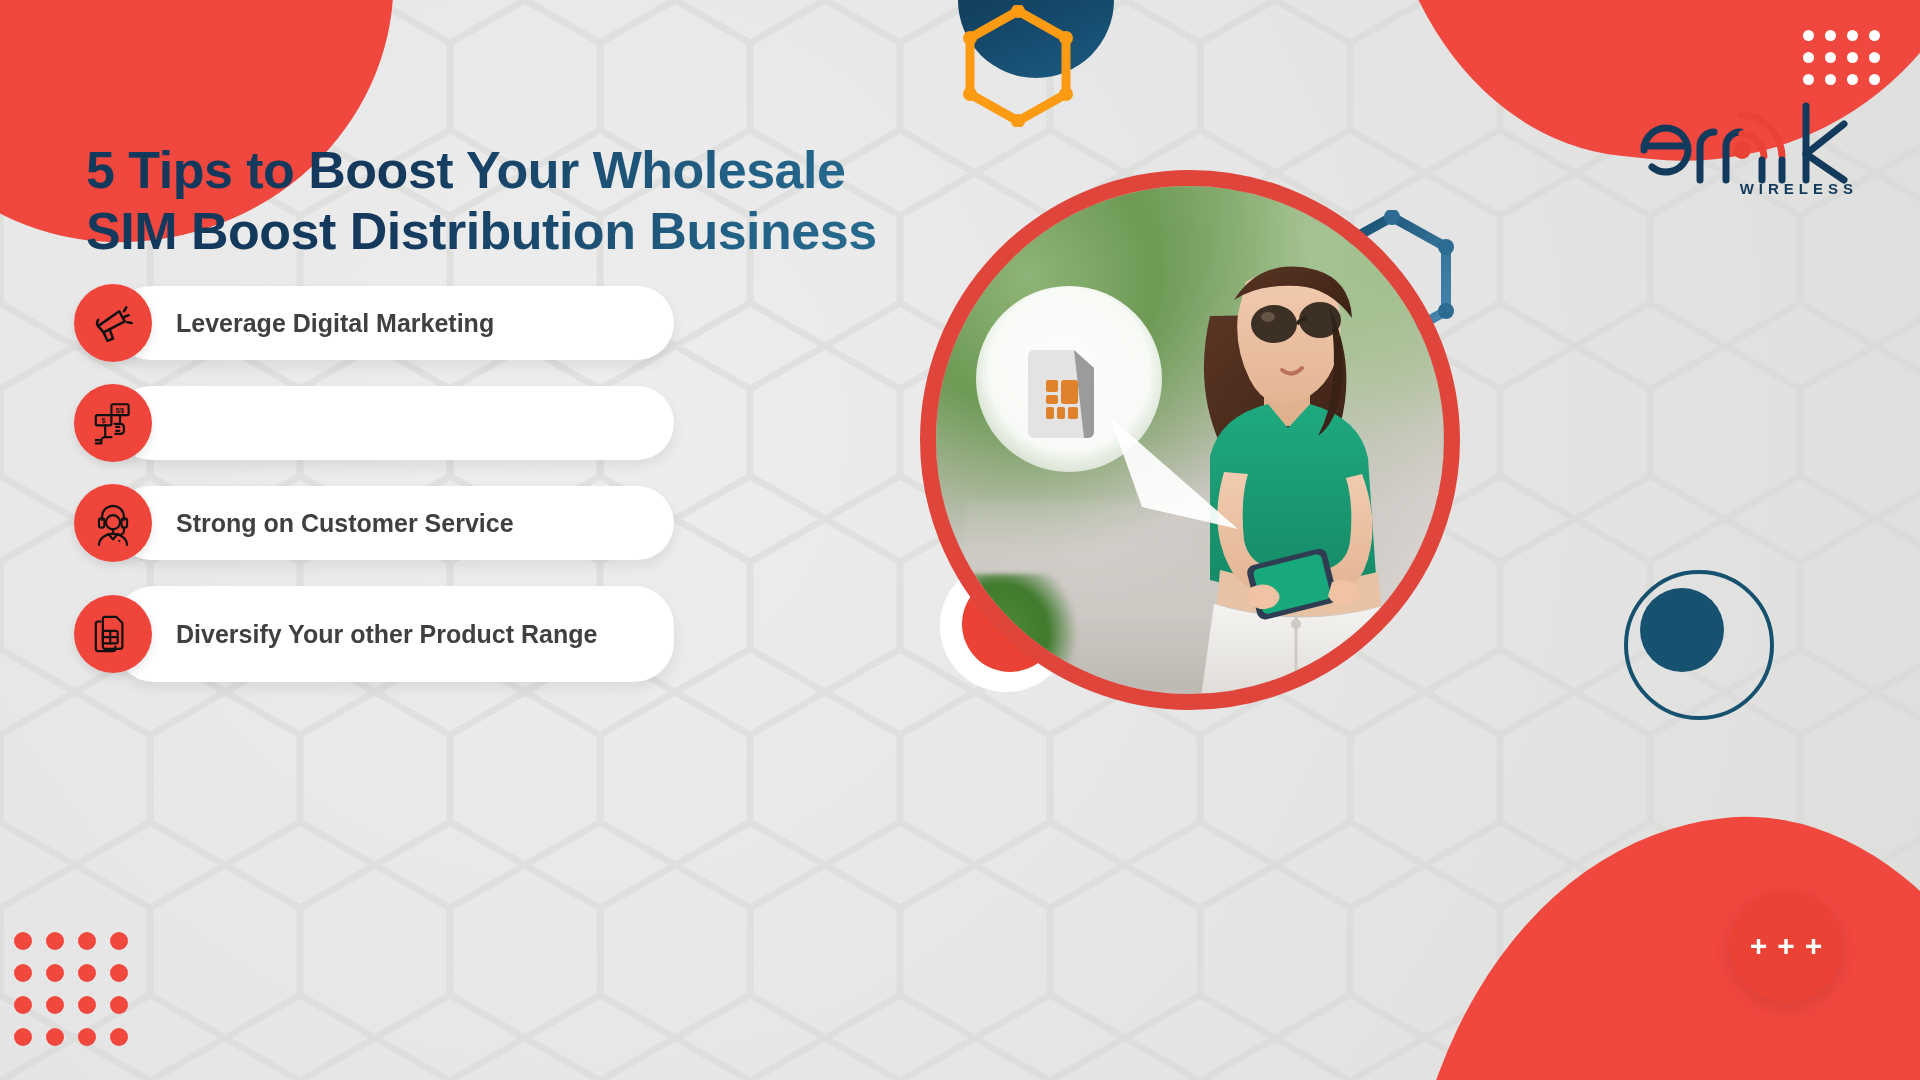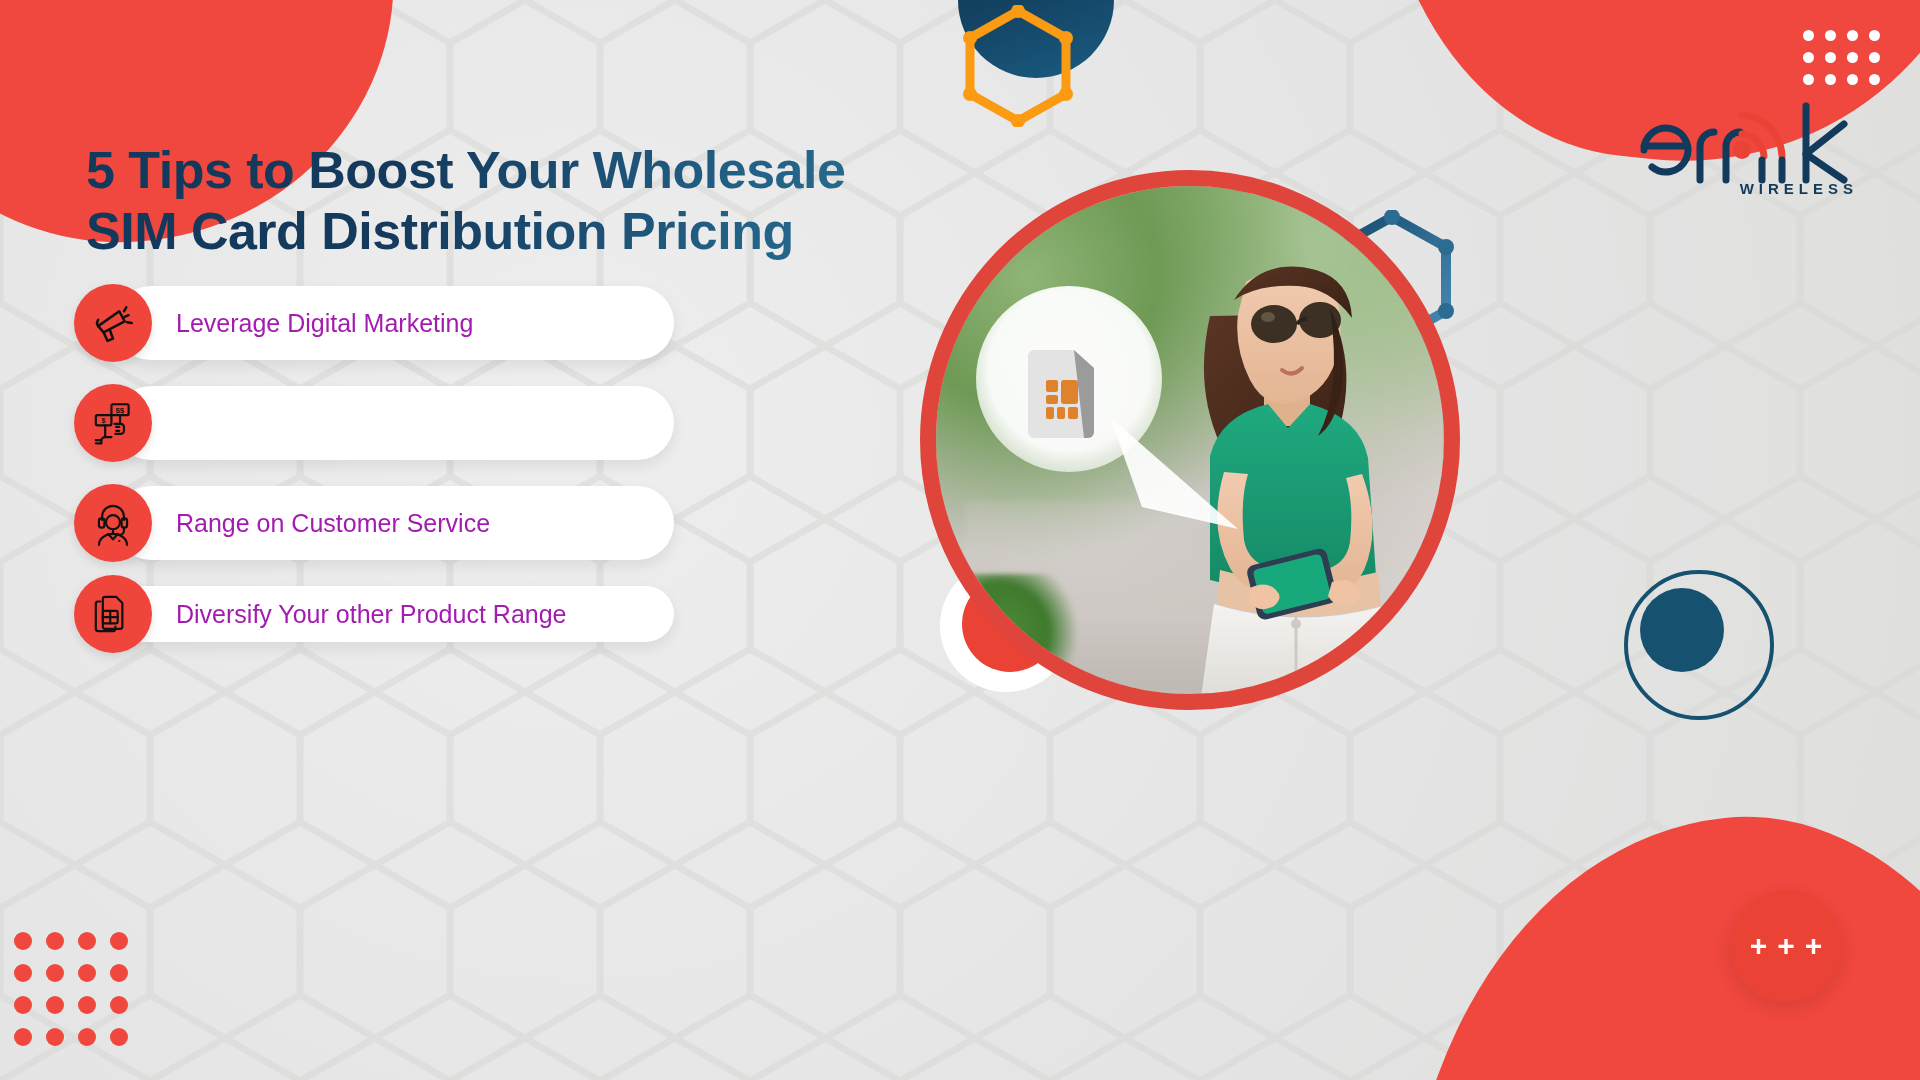--- a/index.html
+++ b/index.html
@@ -112,37 +112,37 @@
     text-shadow:none;
   }
   #title .line{ display:block; white-space:nowrap; }
 
   
   #tips{ position:absolute; left:74px; top:286px; width:600px; }
   .tip{
     position:relative; height:74px; margin-bottom:26px;
     display:flex; align-items:center;
   }
-  .tip.two-line{ height:56px; }
+  .tip.two-line{ height:96px; }
   .tip-pill{
     position:absolute; left:40px; right:0; top:0; bottom:0;
     background:#fff; border-radius:40px;
     box-shadow:0 6px 14px rgba(0,0,0,.08);
   }
   .tip-icon{
     position:relative; z-index:2;
     flex:0 0 auto; width:78px; height:78px; border-radius:50%;
     background:#ef453b;
     display:flex; align-items:center; justify-content:center;
     box-shadow:0 4px 10px rgba(0,0,0,.10);
   }
   .tip-icon svg{ width:50px; height:50px; }
   .tip-label{
     position:relative; z-index:2;
-    margin-left:24px; font-size:25px; font-weight:400; color:#a21caf;
+    margin-left:24px; font-size:25px; font-weight:700; color:#404040;
     line-height:1.2; max-width:430px;
   }
 
   
   #photo-wrap{
     position:absolute; left:920px; top:170px; width:540px; height:540px;
   }
   #photo-ring{
     position:absolute; inset:0; border-radius:50%;
     border:16px solid #e0453c;
@@ -297,21 +297,21 @@
   <path d="M132 92 V72" fill="none" stroke="#123a5c" stroke-width="7" stroke-linecap="round"></path>
   <path d="M152 92 V72" fill="none" stroke="#123a5c" stroke-width="7" stroke-linecap="round"></path>
 
   <path d="M176 18 V92" fill="none" stroke="#123a5c" stroke-width="7" stroke-linecap="round"></path>
   <path d="M214 36 L176 66 L214 92" fill="none" stroke="#123a5c" stroke-width="7" stroke-linecap="round" stroke-linejoin="round"></path>
   <text x="228" y="106" text-anchor="end" font-family="Liberation Sans, sans-serif" font-size="15" font-weight="700" letter-spacing="5" fill="#123a5c">WIRELESS</text>
 </svg>
 
 <h1 id="title">
   <span class="line">5 Tips to Boost Your Wholesale</span>
-  <span class="line">SIM Card Distribution Pricing</span>
+  <span class="line">SIM Boost Distribution Business</span>
 </h1>
 
 <div id="tips">
 
   <div class="tip">
     <div class="tip-pill"></div>
     <div class="tip-icon">
       <svg viewBox="0 0 64 64" fill="none" stroke="#111" stroke-width="3.2" stroke-linecap="round" stroke-linejoin="round">
         <path d="M13 36 L40 17 L47 30 L20 44 Z"></path>
         <path d="M20 44 L25 55 L32 52 L28 41"></path>
@@ -350,21 +350,21 @@
         <rect x="14" y="26" width="7" height="12" rx="3"></rect>
         <rect x="43" y="26" width="7" height="12" rx="3"></rect>
         <path d="M46 38 v4 a5 5 0 0 1 -5 5 h-5"></path>
         <circle cx="32" cy="31" r="9"></circle>
         <path d="M32 40 v6"></path>
         <path d="M14 60 a18 14 0 0 1 36 0"></path>
         <path d="M26 46 l6 7 6 -7"></path>
         <circle cx="40" cy="55" r="1.4" fill="#111" stroke="none"></circle>
       </svg>
     </div>
-    <div class="tip-label">Range on Customer Service</div>
+    <div class="tip-label">Strong on Customer Service</div>
   </div>
 
   <div class="tip two-line">
     <div class="tip-pill"></div>
     <div class="tip-icon">
       <svg viewBox="0 0 64 64" fill="none" stroke="#111" stroke-width="2.8" stroke-linecap="round" stroke-linejoin="round">
         <path d="M22 10 h14 l8 8 v30 a3 3 0 0 1 -3 3 h-19 a3 3 0 0 1 -3 -3 V13 a3 3 0 0 1 3 -3 Z"></path>
         <path d="M16 16 h-3 a3 3 0 0 0 -3 3 v32 a3 3 0 0 0 3 3 h19 a3 3 0 0 0 3 -3 v-3"></path>
         <rect x="19" y="28" width="19" height="16" rx="2"></rect>
         <path d="M19 36 h19 M28.5 28 v16"></path>

